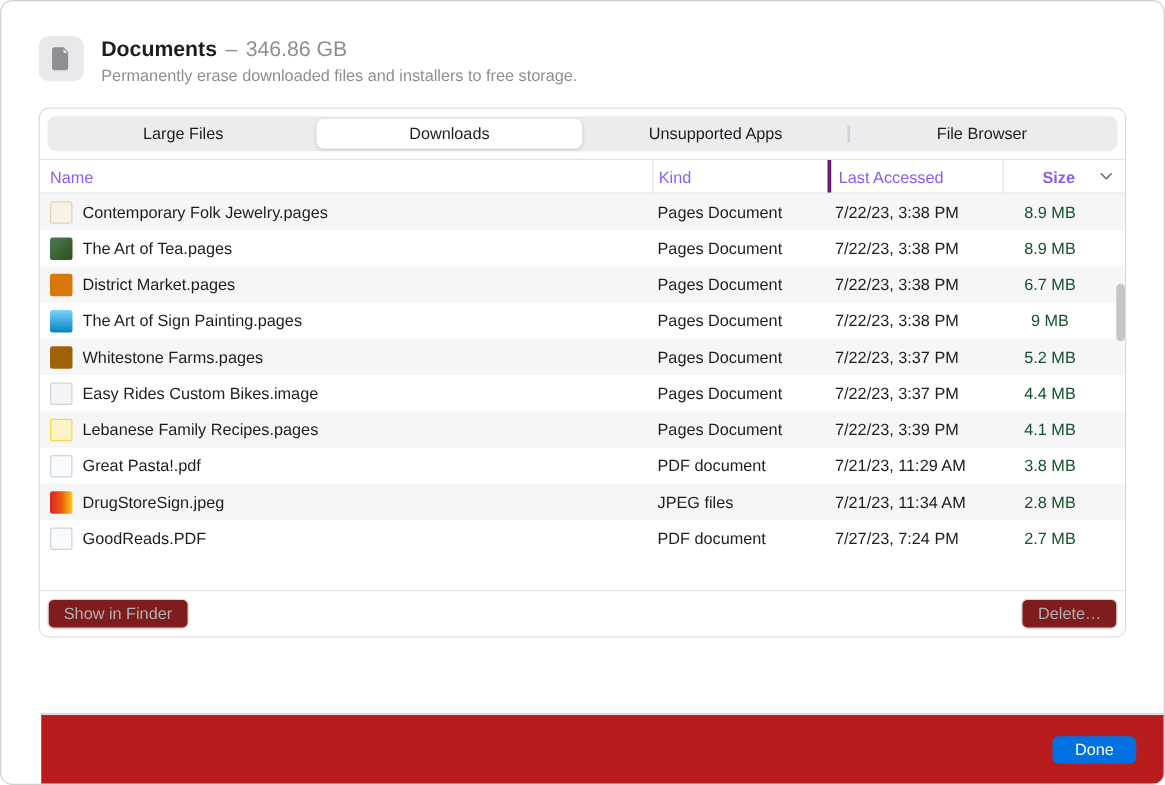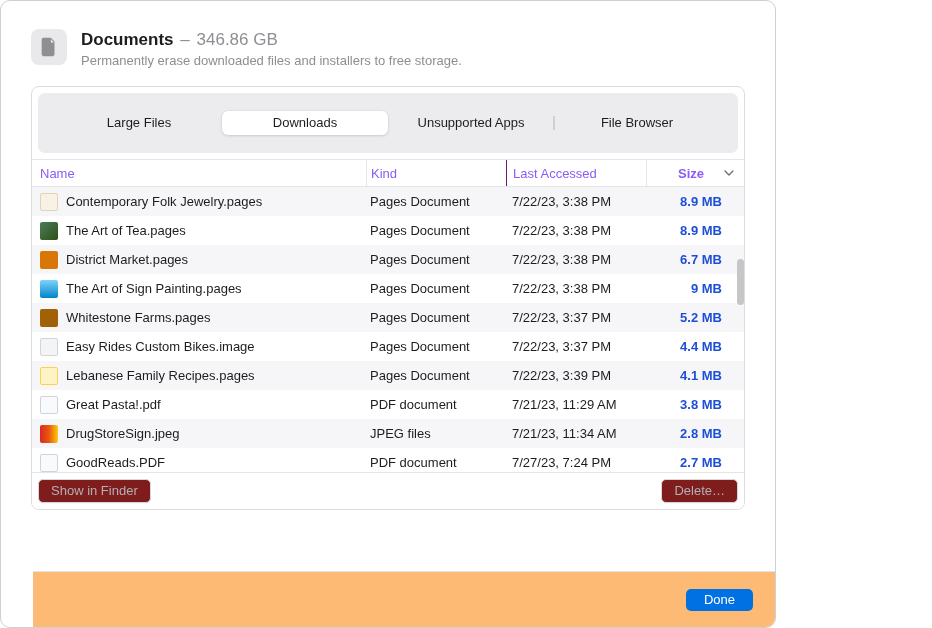--- a/index.html
+++ b/index.html
@@ -1,19 +1,19 @@
 <!DOCTYPE html>
 <html><head>
 <meta charset="utf-8">
 <style>
   * { box-sizing: border-box; margin: 0; padding: 0; }
   html, body { width: 932px; height: 628px; font-family: -apple-system, "Helvetica Neue", Arial, sans-serif; background: #fff; }
   .window {
     position: relative;
-    width: 776px;
+    width: 932px;
     height: 628px;
     background: #fff;
     border: 1px solid #d0d0d0;
     border-radius: 10px;
     overflow: hidden;
   }
   .header {
     display: flex;
     align-items: flex-start;
     padding: 28px 30px 18px 30px;
@@ -44,21 +44,21 @@
     height: 424px;
     overflow: hidden;
   }
   .seg-bar {
     padding: 6px;
   }
   .segmented {
     display: flex;
     background: #ececef;
     border-radius: 7px;
-    padding: 18px;
+    padding: 2px;
   }
   .seg {
     flex: 1;
     text-align: center;
     font-size: 13px;
     line-height: 24px;
     height: 24px;
     color: #1d1d1f;
     border-radius: 6px;
     cursor: pointer;
@@ -87,21 +87,21 @@
     border-top: 1px solid #e5e5e7;
     border-bottom: 1px solid #e5e5e7;
     font-size: 13px;
     color: #8b5cf6;
     height: 28px;
     align-items: center;
     background: #fff;
   }
   .col-name { flex: 1; padding-left: 8px; }
   .col-kind { width: 140px; padding-left: 4px; }
-  .col-acc  { width: 140px; padding-left: 6px; border-left: 1px solid #701a75; height:100%; display:flex; align-items:center;}
+  .col-acc  { width: 140px; padding-left: 6px; border-left: 3px solid #701a75; height:100%; display:flex; align-items:center;}
   .col-size { width: 98px; text-align: right; padding-right: 10px; font-weight: 600; border-left: 1px solid #e5e5e7; height:100%; display:flex; align-items:center; justify-content:flex-end; gap:20px;}
   .col-kind { border-left: 1px solid #e5e5e7; height:100%; display:flex; align-items:center;}
   .sort-ind svg { width:10px; height:10px; fill:#6e6e73; }
 
   .rows { flex:1; overflow-y: hidden; position: relative; }
   .row {
     display: flex;
     align-items: center;
     font-size: 13px;
     height: 29px;
@@ -109,21 +109,21 @@
   }
   .row:nth-child(even) { background: #f6f6f8; }
   .rc-icon { width: 34px; display:flex; justify-content:center; }
   .rc-icon .thumb {
     width: 18px; height: 18px; border-radius: 2px;
     display: inline-block;
   }
   .rc-name { flex: 1; white-space: nowrap; overflow: hidden; text-overflow: ellipsis; }
   .rc-kind { width: 140px; color:#1d1d1f; padding-left: 4px;}
   .rc-acc  { width: 140px; color:#1d1d1f; padding-left: 6px;}
-  .rc-size { width: 98px;  color:#1d4ed8; text-align: right; padding-right: 22px; font-weight: bold;}
+  .rc-size { width: 98px;  color:#14532d; text-align: center; padding-right: 22px;}
 
   .panel-footer {
     display: flex;
     justify-content: space-between;
     padding: 6px;
     border-top: 1px solid #e5e5e7;
     background: #fff;
   }
   .sbtn {
     font-size: 13px;
@@ -138,21 +138,21 @@
 
   .footer {
     position: absolute;
     left: 0; right: 0; bottom: 0;
     height: 56px;
     border-top: 1px solid #e5e5e7;
     display: flex;
     align-items: center;
     justify-content: flex-end;
     padding-right: 22px;
-    background: #fdba74;
+    background: #b91c1c;
     margin-left: 32px;
   }
   .done-btn {
     background: #0071e3;
     color: #fff;
     border: none;
     font-size: 13px;
     line-height: 22px;
     height: 22px;
     padding: 0 18px;

